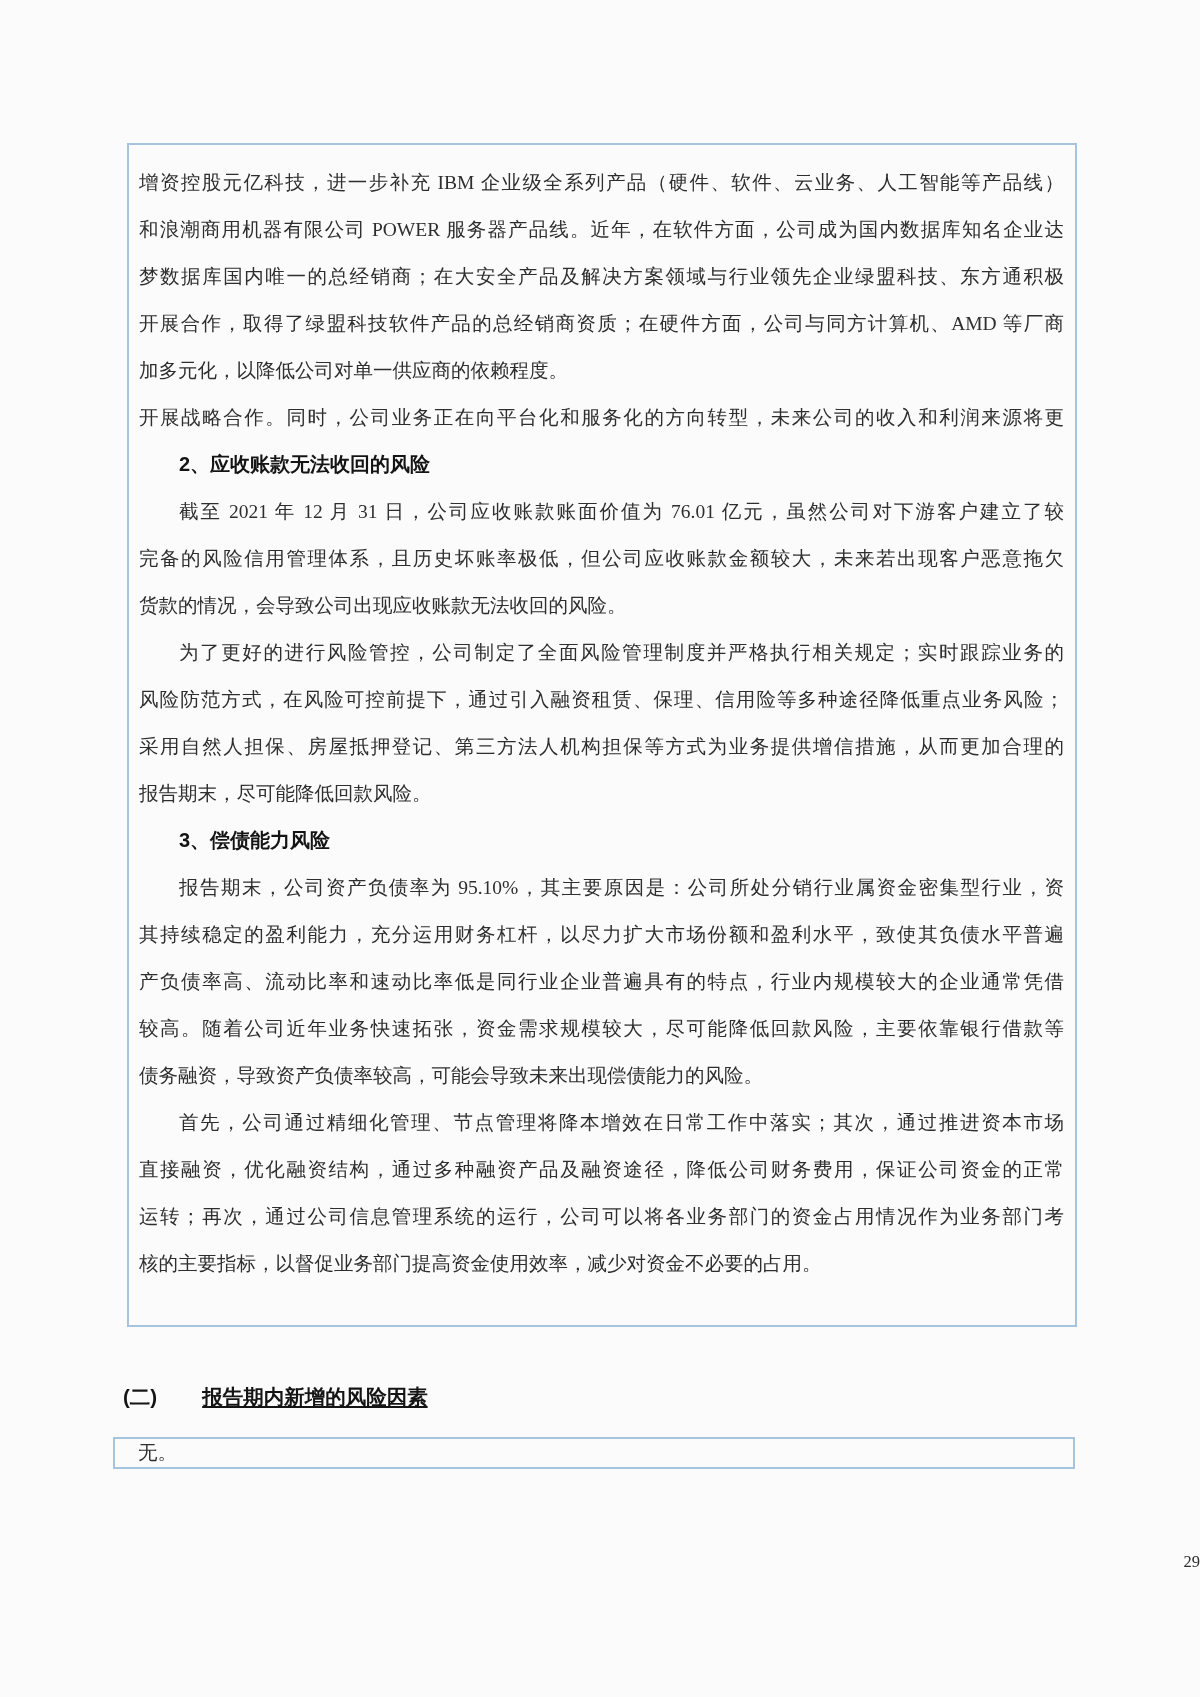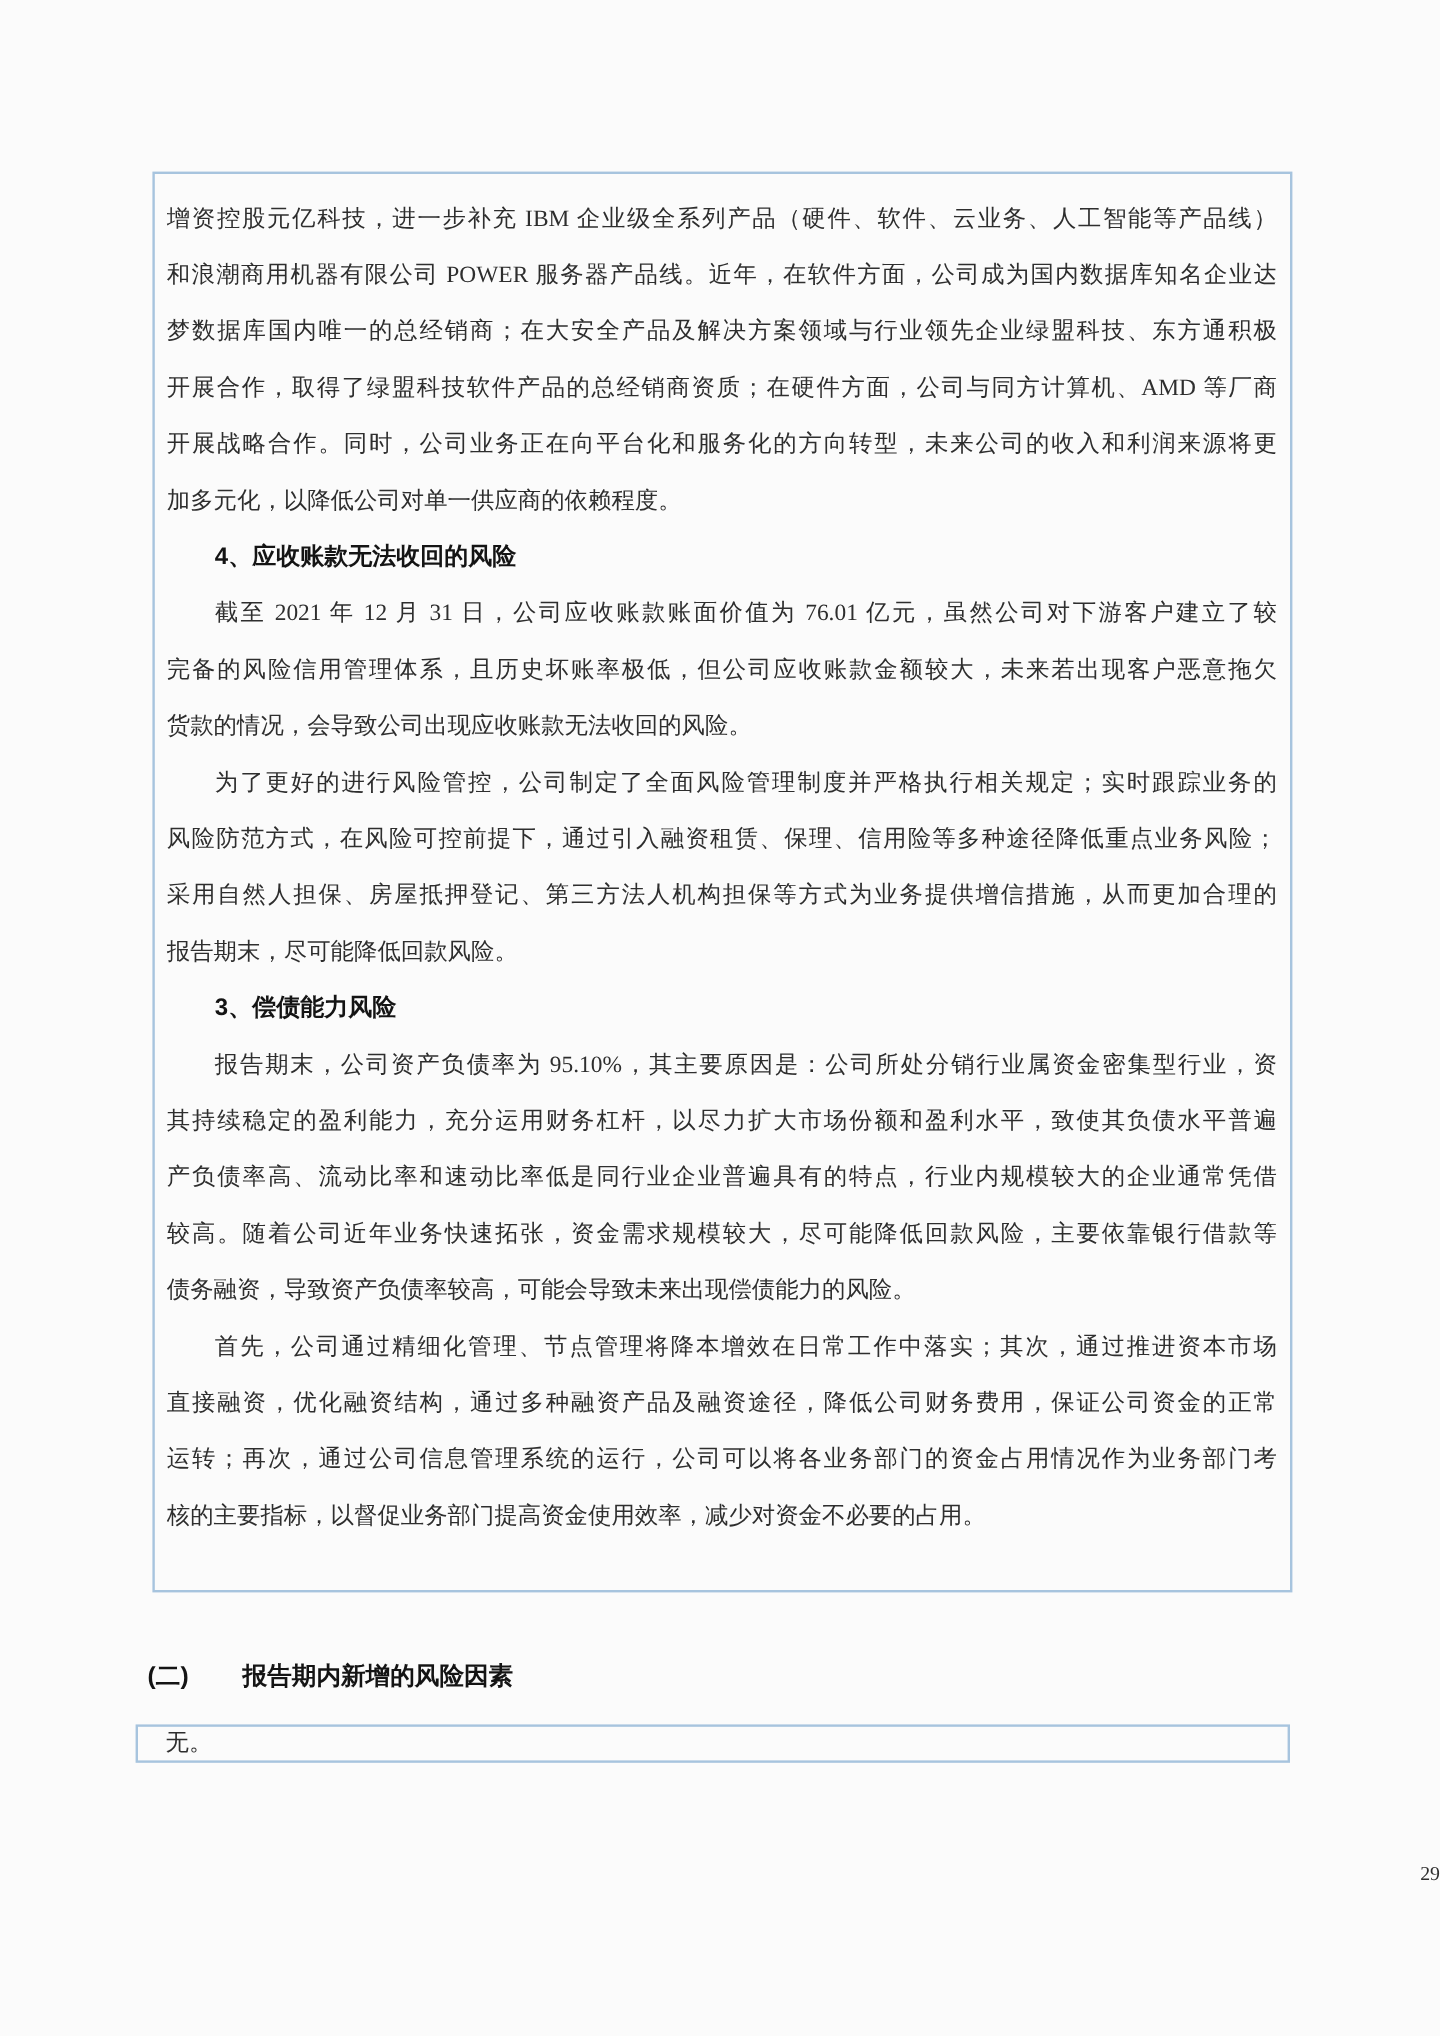--- a/index.html
+++ b/index.html
@@ -50,20 +50,21 @@
     position:absolute;
     left:123px;
     top:1377px;
     height:40px;
     line-height:40px;
     font-family:"Liberation Sans","DejaVu Sans",sans-serif;
     font-weight:bold;
     font-size:20.5px;
     color:var(--heading, #141414);
     white-space:nowrap;
+    text-decoration:underline;
   }
   .sec-label { display:inline-block; margin-right:45px; }
   .none-box {
     position:absolute;
     left:113px;
     top:1437px;
     width:962px;
     height:32px;
     box-sizing:border-box;
     border:2px solid var(--border, #a7c4de);
@@ -88,23 +89,23 @@
 </head>
 <body>
 
 <div class="page">
 
   <div class="risk-box" id="risk-box">
       <div class="line justify">增资控股元亿科技，进一步补充 IBM 企业级全系列产品（硬件、软件、云业务、人工智能等产品线）</div>
       <div class="line justify">和浪潮商用机器有限公司 POWER 服务器产品线。近年，在软件方面，公司成为国内数据库知名企业达</div>
       <div class="line justify">梦数据库国内唯一的总经销商；在大安全产品及解决方案领域与行业领先企业绿盟科技、东方通积极</div>
       <div class="line justify">开展合作，取得了绿盟科技软件产品的总经销商资质；在硬件方面，公司与同方计算机、AMD 等厂商</div>
+      <div class="line">加多元化，以降低公司对单一供应商的依赖程度。</div>
       <div class="line justify">开展战略合作。同时，公司业务正在向平台化和服务化的方向转型，未来公司的收入和利润来源将更</div>
-      <div class="line">加多元化，以降低公司对单一供应商的依赖程度。</div>
-      <div class="line heading indent">4、应收账款无法收回的风险</div>
+      <div class="line heading indent">2、应收账款无法收回的风险</div>
       <div class="line indent justify">截至 2021 年 12 月 31 日，公司应收账款账面价值为 76.01 亿元，虽然公司对下游客户建立了较</div>
       <div class="line justify">完备的风险信用管理体系，且历史坏账率极低，但公司应收账款金额较大，未来若出现客户恶意拖欠</div>
       <div class="line">货款的情况，会导致公司出现应收账款无法收回的风险。</div>
       <div class="line indent justify">为了更好的进行风险管控，公司制定了全面风险管理制度并严格执行相关规定；实时跟踪业务的</div>
       <div class="line justify">风险防范方式，在风险可控前提下，通过引入融资租赁、保理、信用险等多种途径降低重点业务风险；</div>
       <div class="line justify">采用自然人担保、房屋抵押登记、第三方法人机构担保等方式为业务提供增信措施，从而更加合理的</div>
       <div class="line">报告期末，尽可能降低回款风险。</div>
       <div class="line heading indent">3、偿债能力风险</div>
       <div class="line indent justify">报告期末，公司资产负债率为 95.10%，其主要原因是：公司所处分销行业属资金密集型行业，资</div>
       <div class="line justify">其持续稳定的盈利能力，充分运用财务杠杆，以尽力扩大市场份额和盈利水平，致使其负债水平普遍</div>

